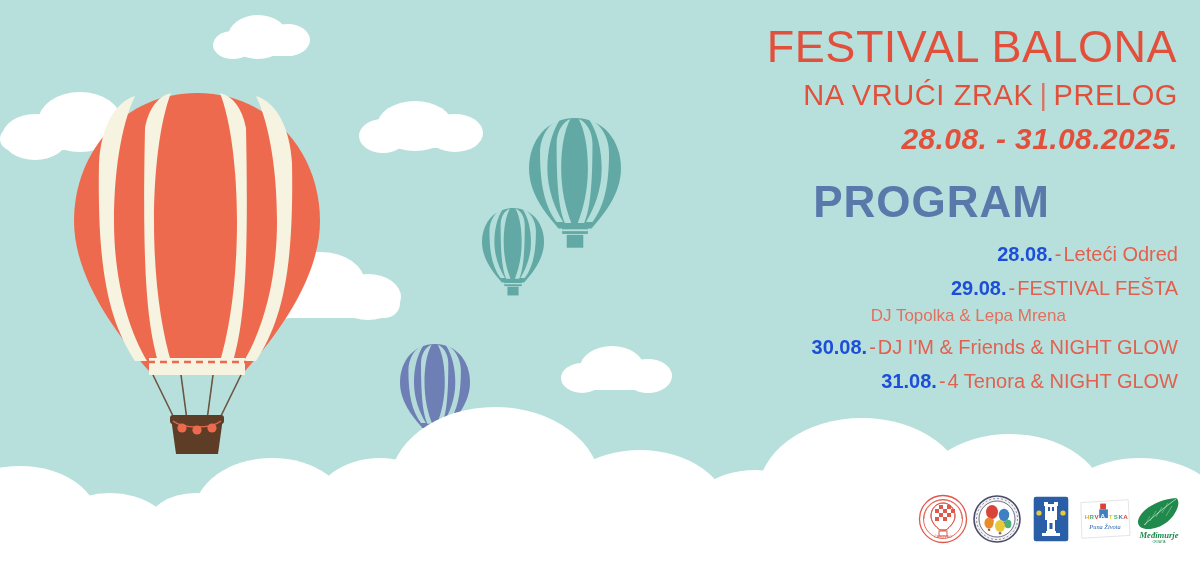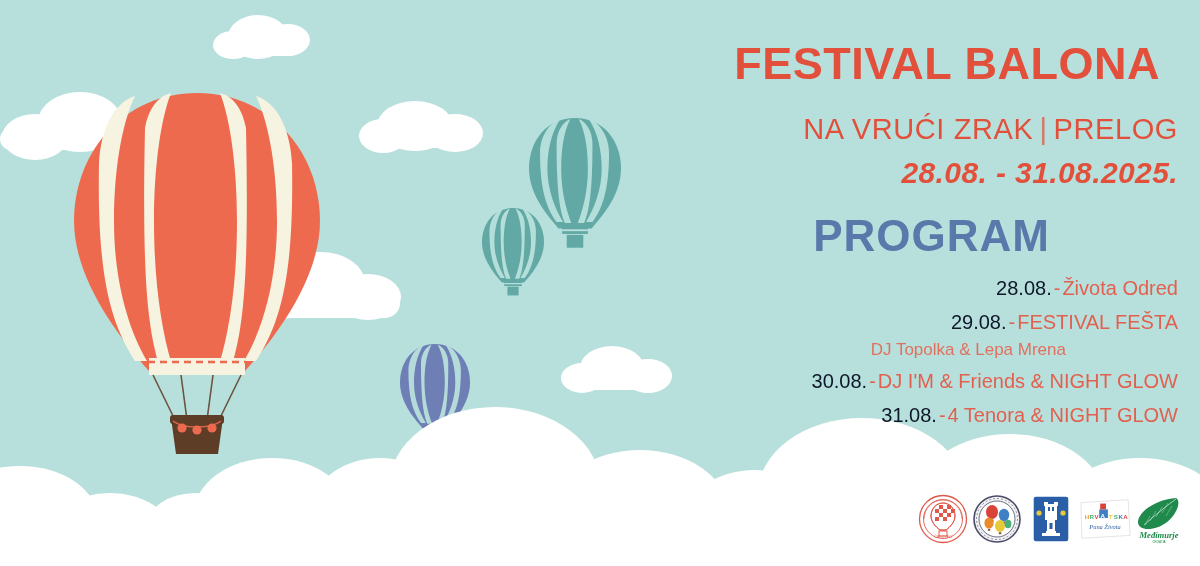--- a/index.html
+++ b/index.html
@@ -31,25 +31,25 @@
     left: 620px;
     top: 0;
     width: 570px;
     height: 430px;
     text-align: right;
     padding-right: 12px;
     box-sizing: border-box;
   }
 
   .title-main {
-    margin: 18px;
+    margin: 1px;
     padding-top: 22px;
     font-size: 45px;
     line-height: 1.06;
-    font-weight: 700;
+    font-weight: 400;
     letter-spacing: 0.5px;
     color: #e2503c;
     text-transform: uppercase;
   }
 
   .title-sub {
     margin: 0;
     padding-top: 8px;
     font-size: 29px;
     line-height: 1.1;
@@ -97,22 +97,22 @@
   .program-item {
     padding-bottom: 4px;
   }
   .program-line {
     font-size: 20px;
     line-height: 1.5;
     color: #e2604f;
     white-space: nowrap;
   }
   .program-date {
-    font-weight: 400;
-    color: #0f172a;
+    font-weight: 700;
+    color: #1d4ed8;
   }
   .program-dash {
     color: #e2604f;
     padding: 0 2px;
   }
   .program-act {
     font-weight: 400;
     color: #e2604f;
   }
   .program-note {
@@ -299,21 +299,21 @@
     </p>
 
     <p class="title-dates">28.08. - 31.08.2025.</p>
 
     <h2 class="program-heading">PROGRAM</h2>
 
     <ul class="program-list">
 
       <li class="program-item">
         <span class="program-line">
-          <span class="program-date">28.08.</span><span class="program-dash">-</span><span class="program-act">Života Odred</span>
+          <span class="program-date">28.08.</span><span class="program-dash">-</span><span class="program-act">Leteći Odred</span>
         </span>
       </li>
 
       <li class="program-item">
         <span class="program-line">
           <span class="program-date">29.08.</span><span class="program-dash">-</span><span class="program-act">FESTIVAL FEŠTA</span>
         </span>
         <span class="program-note">DJ Topolka &amp; Lepa Mrena</span>
       </li>
 

